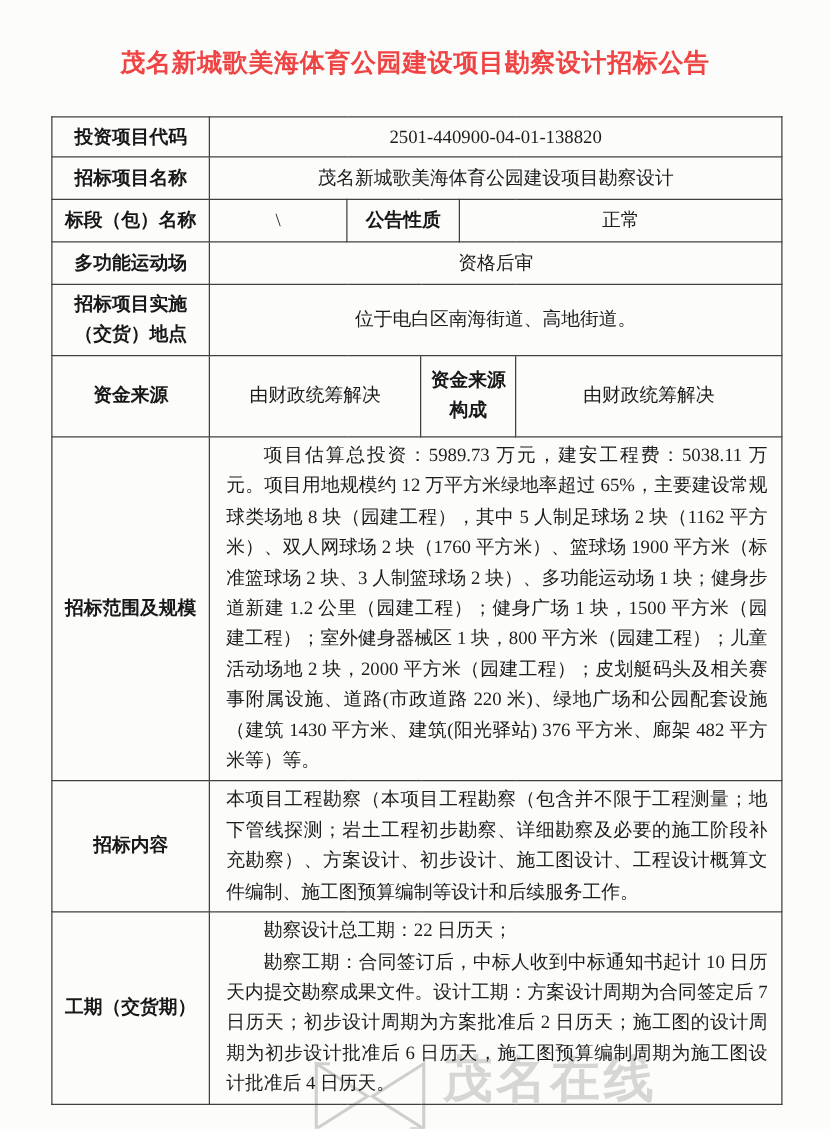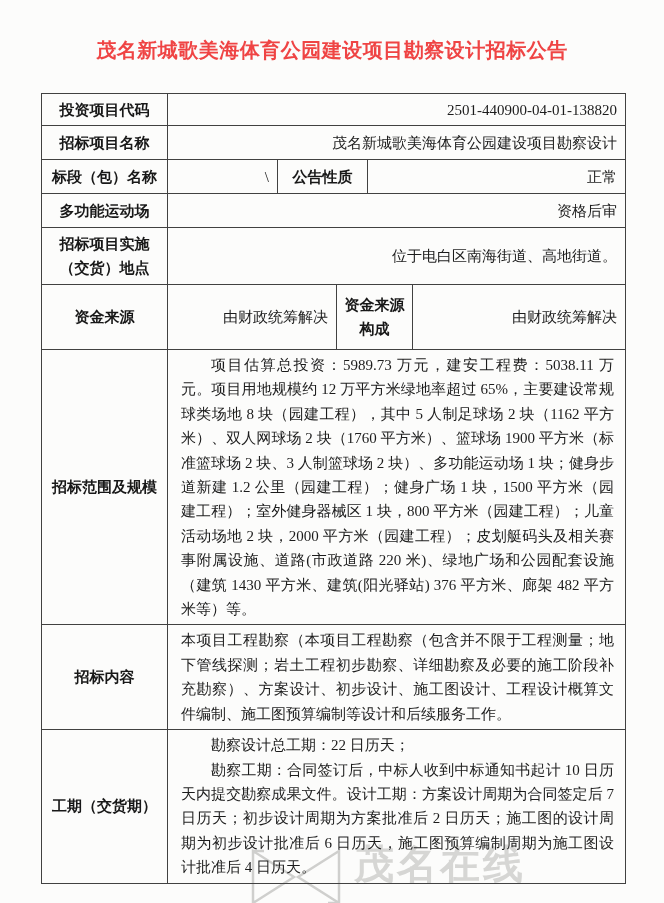--- a/index.html
+++ b/index.html
@@ -39,21 +39,21 @@
   }
   td.lbl {
     font-weight: bold;
     text-align: center;
     font-size: 15px;
     padding: 2px 3px;
     line-height: 24px;
     color: #181818;
   }
   td.val {
-    text-align: right;
+    text-align: center;
     font-size: 15px;
     padding: 2px 8px;
     line-height: 22px;
   }
   td.txt {
     font-size: 15px;
     line-height: 24.4px;
     padding: 3px 11px 3px 13px;
     text-align: justify;
   }

